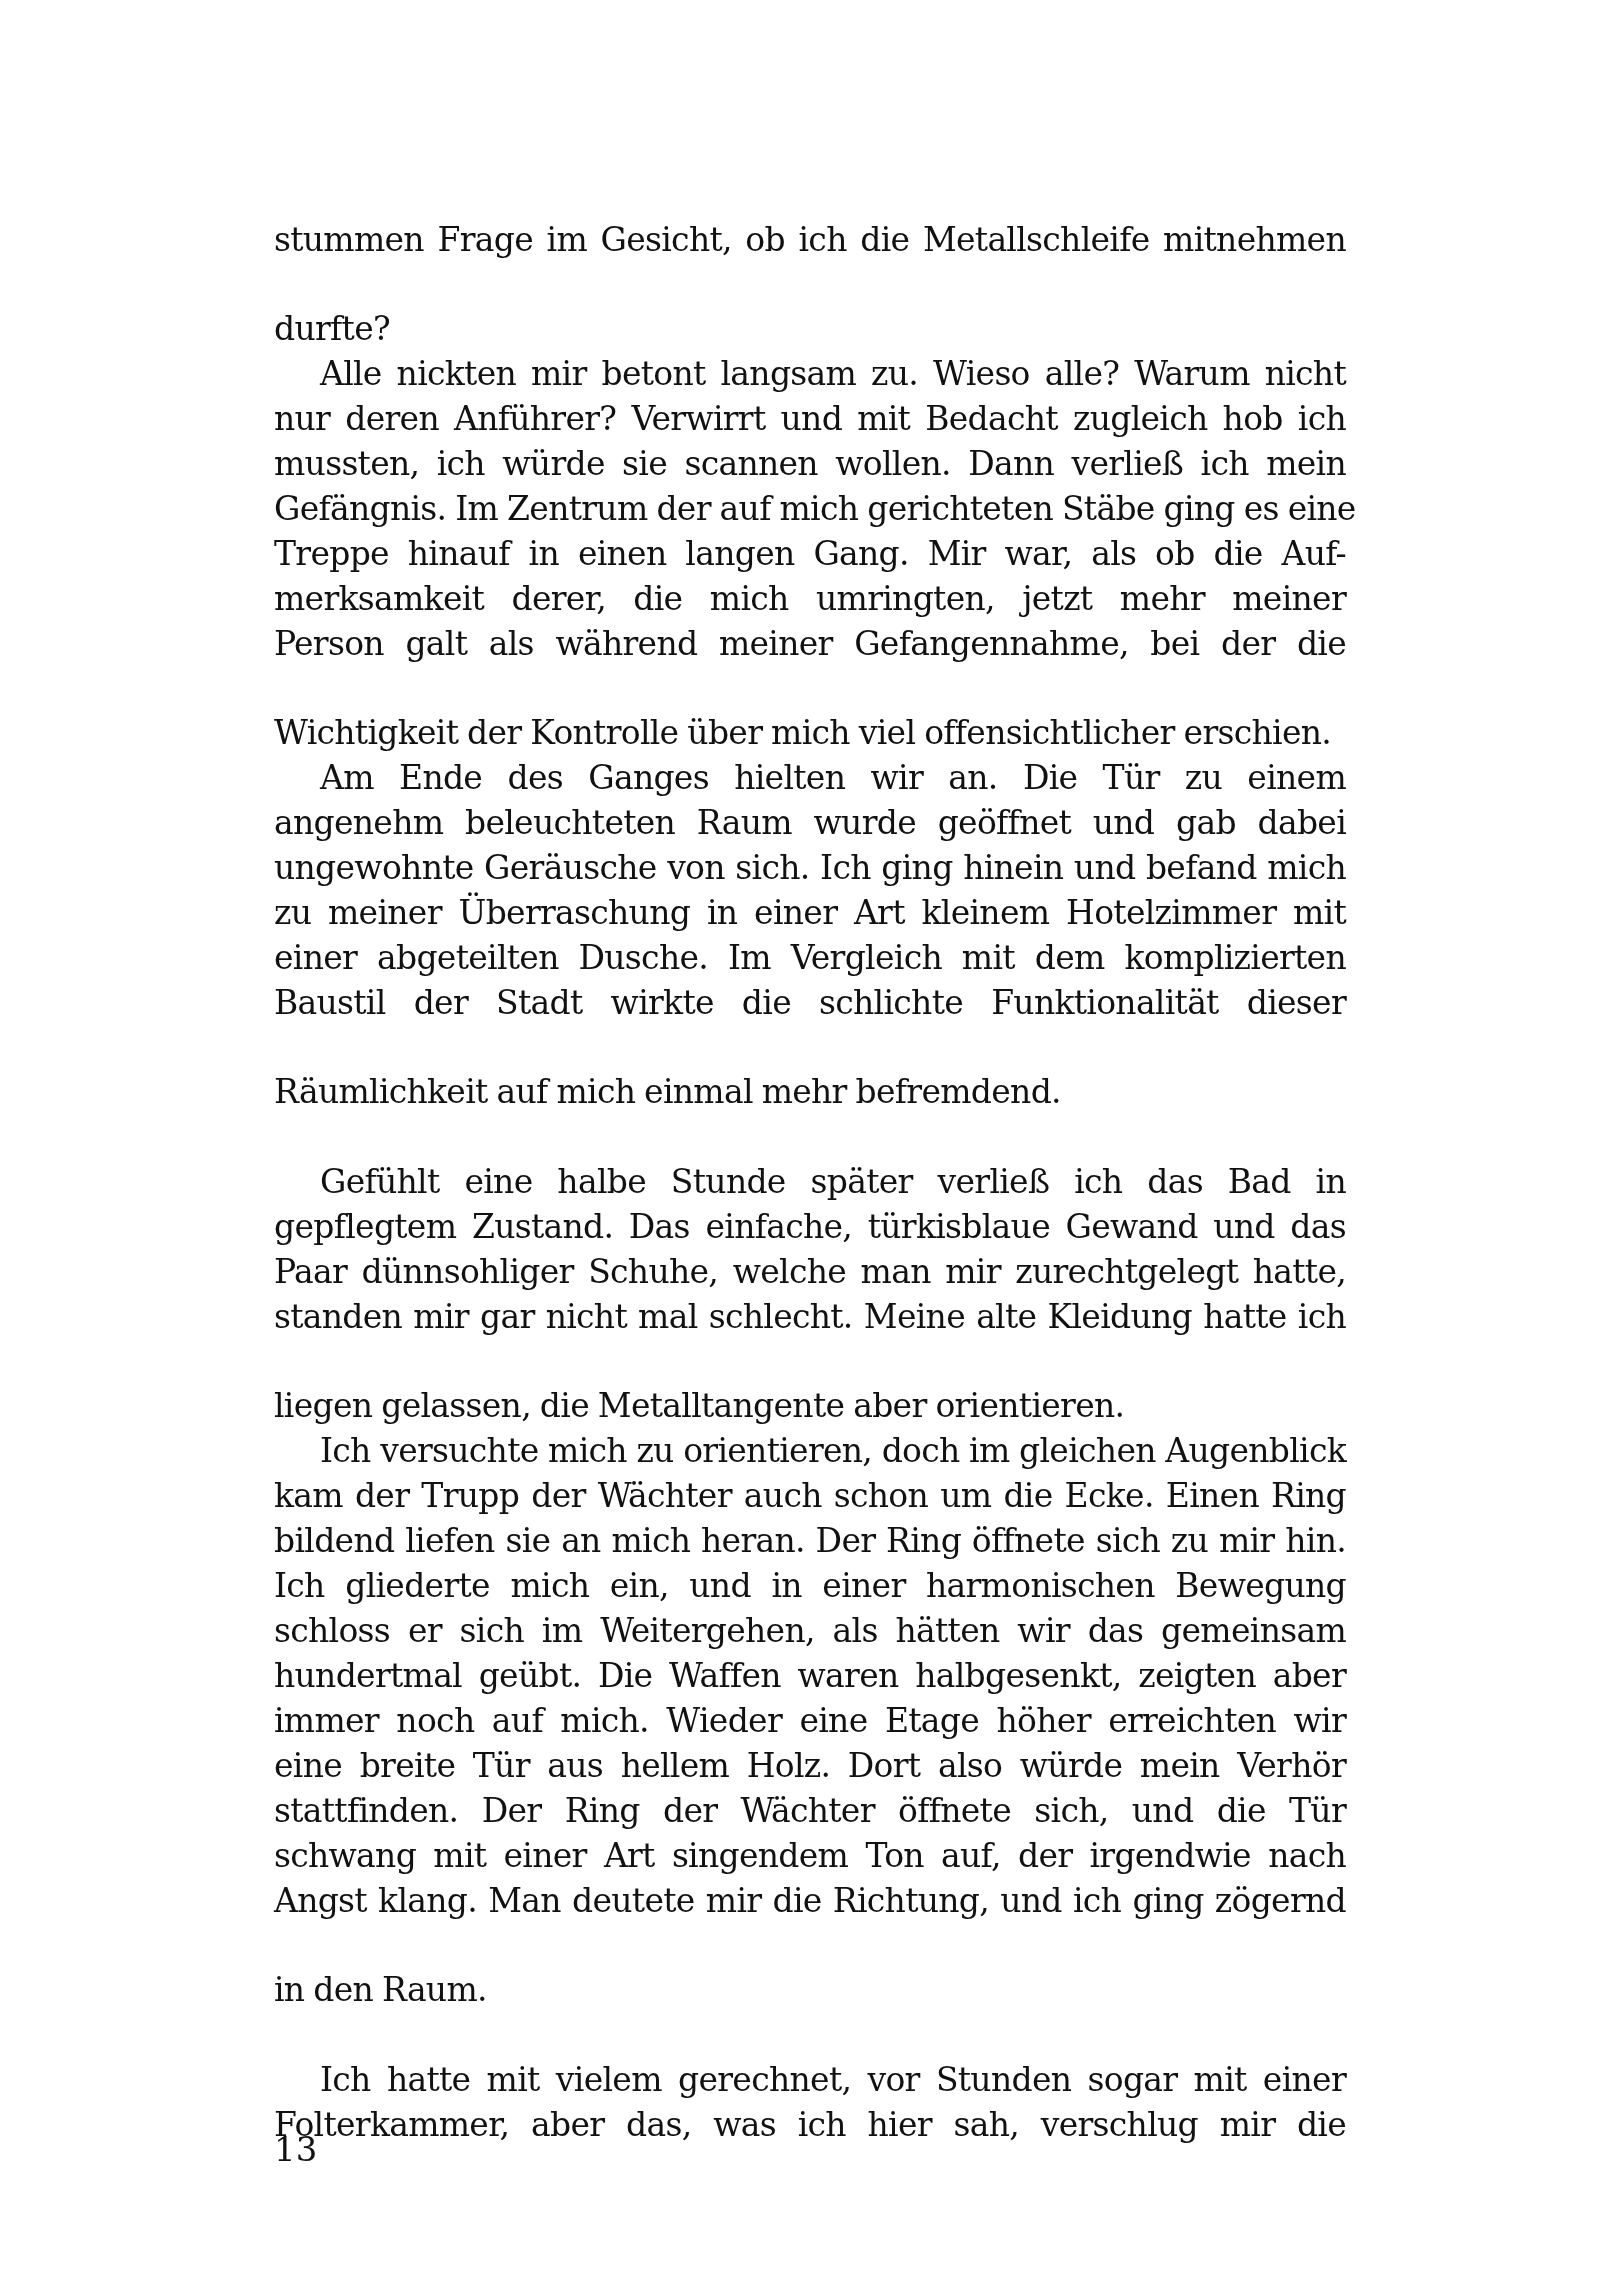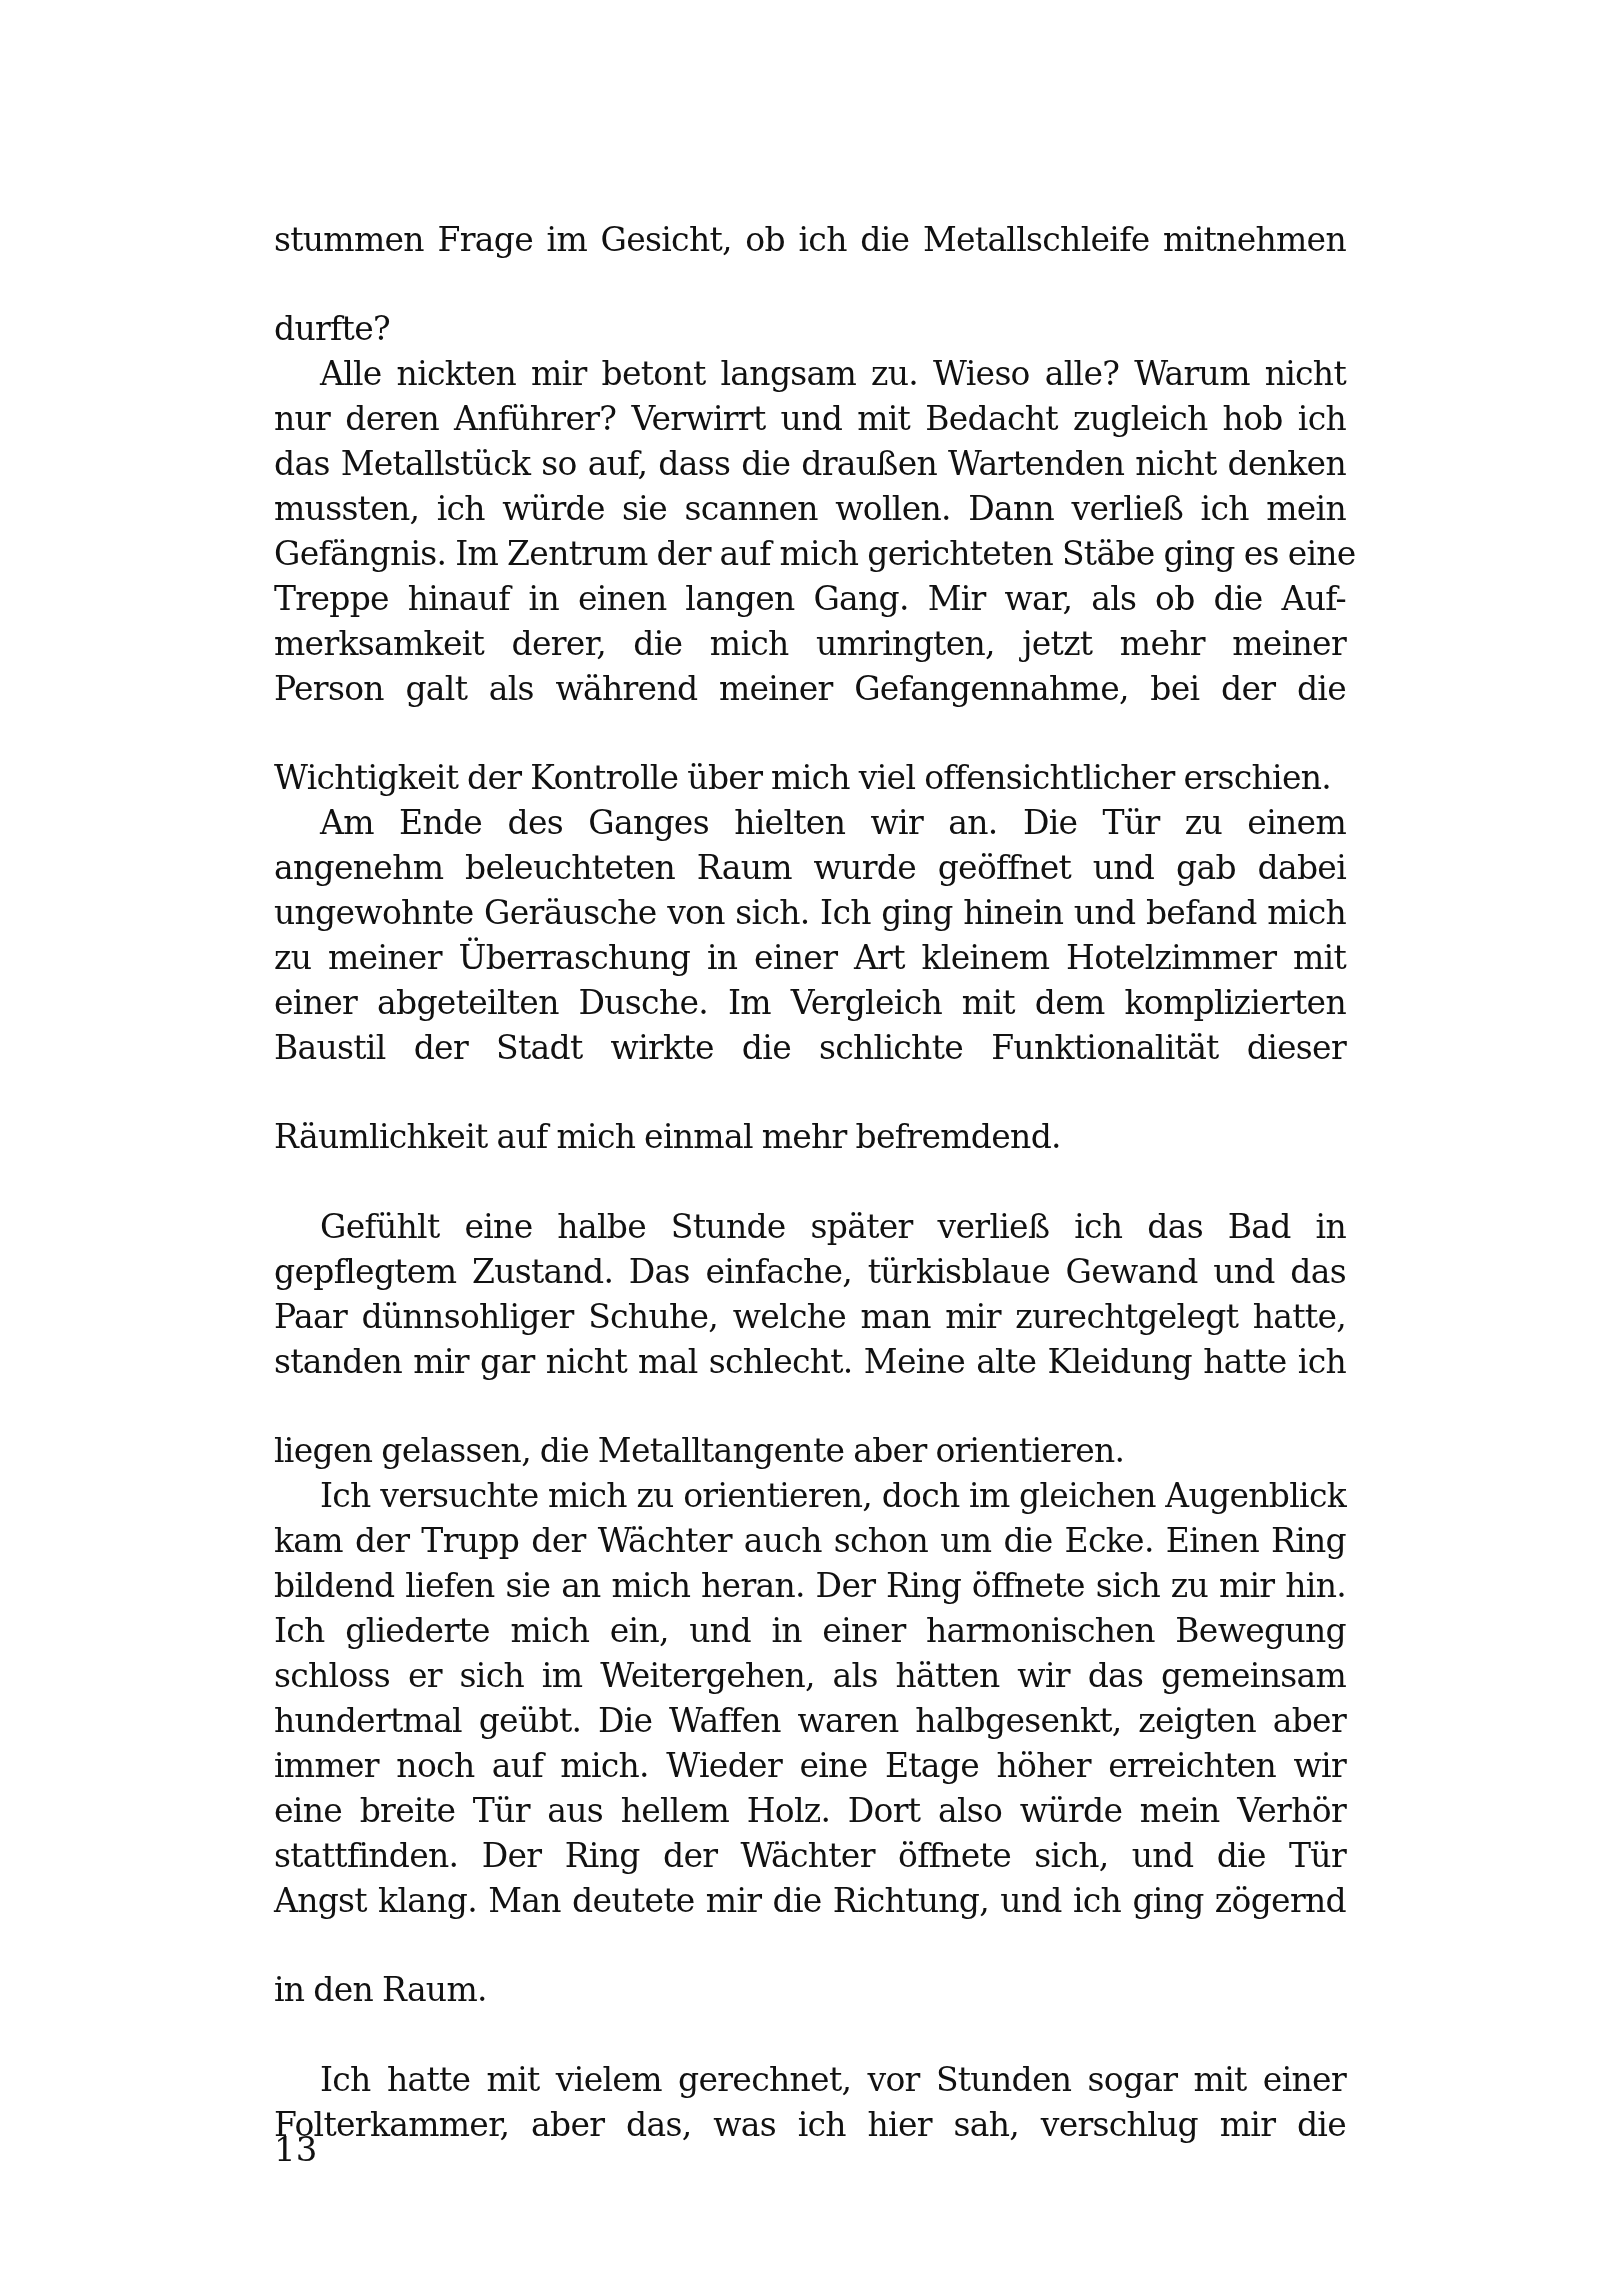--- a/index.html
+++ b/index.html
@@ -70,21 +70,20 @@
 <div class="page">
   <div class="text-block" id="text-block">
       <div class="section">
         <div class="paragraph">
           <span class="line">stummen Frage im Gesicht, ob ich die Metallschleife mitnehmen</span>
           <span class="line last">durfte?</span>
         </div>
         <div class="paragraph">
           <span class="line indent">Alle nickten mir betont langsam zu. Wieso alle? Warum nicht</span>
           <span class="line">nur deren Anführer? Verwirrt und mit Bedacht zugleich hob ich</span>
-          <span class="line">das Metallstück so auf, dass die draußen Wartenden nicht denken</span>
           <span class="line">mussten, ich würde sie scannen wollen. Dann verließ ich mein</span>
           <span class="line">Gefängnis. Im Zentrum der auf mich gerichteten Stäbe ging es eine</span>
           <span class="line">Treppe hinauf in einen langen Gang. Mir war, als ob die Auf-</span>
           <span class="line">merksamkeit derer, die mich umringten, jetzt mehr meiner</span>
           <span class="line">Person galt als während meiner Gefangennahme, bei der die</span>
           <span class="line last">Wichtigkeit der Kontrolle über mich viel offensichtlicher erschien.</span>
         </div>
         <div class="paragraph">
           <span class="line indent">Am Ende des Ganges hielten wir an. Die Tür zu einem</span>
           <span class="line">angenehm beleuchteten Raum wurde geöffnet und gab dabei</span>
@@ -107,20 +106,21 @@
         <div class="paragraph">
           <span class="line indent">Ich versuchte mich zu orientieren, doch im gleichen Augenblick</span>
           <span class="line">kam der Trupp der Wächter auch schon um die Ecke. Einen Ring</span>
           <span class="line">bildend liefen sie an mich heran. Der Ring öffnete sich zu mir hin.</span>
           <span class="line">Ich gliederte mich ein, und in einer harmonischen Bewegung</span>
           <span class="line">schloss er sich im Weitergehen, als hätten wir das gemeinsam</span>
           <span class="line">hundertmal geübt. Die Waffen waren halbgesenkt, zeigten aber</span>
           <span class="line">immer noch auf mich. Wieder eine Etage höher erreichten wir</span>
           <span class="line">eine breite Tür aus hellem Holz. Dort also würde mein Verhör</span>
           <span class="line">stattfinden. Der Ring der Wächter öffnete sich, und die Tür</span>
+          <span class="line">schwang mit einer Art singendem Ton auf, der irgendwie nach</span>
           <span class="line">Angst klang. Man deutete mir die Richtung, und ich ging zögernd</span>
           <span class="line last">in den Raum.</span>
         </div>
       </div>
       <div class="gap"></div>
       <div class="section">
         <div class="paragraph">
           <span class="line indent">Ich hatte mit vielem gerechnet, vor Stunden sogar mit einer</span>
           <span class="line">Folterkammer, aber das, was ich hier sah, verschlug mir die</span>
         </div>

